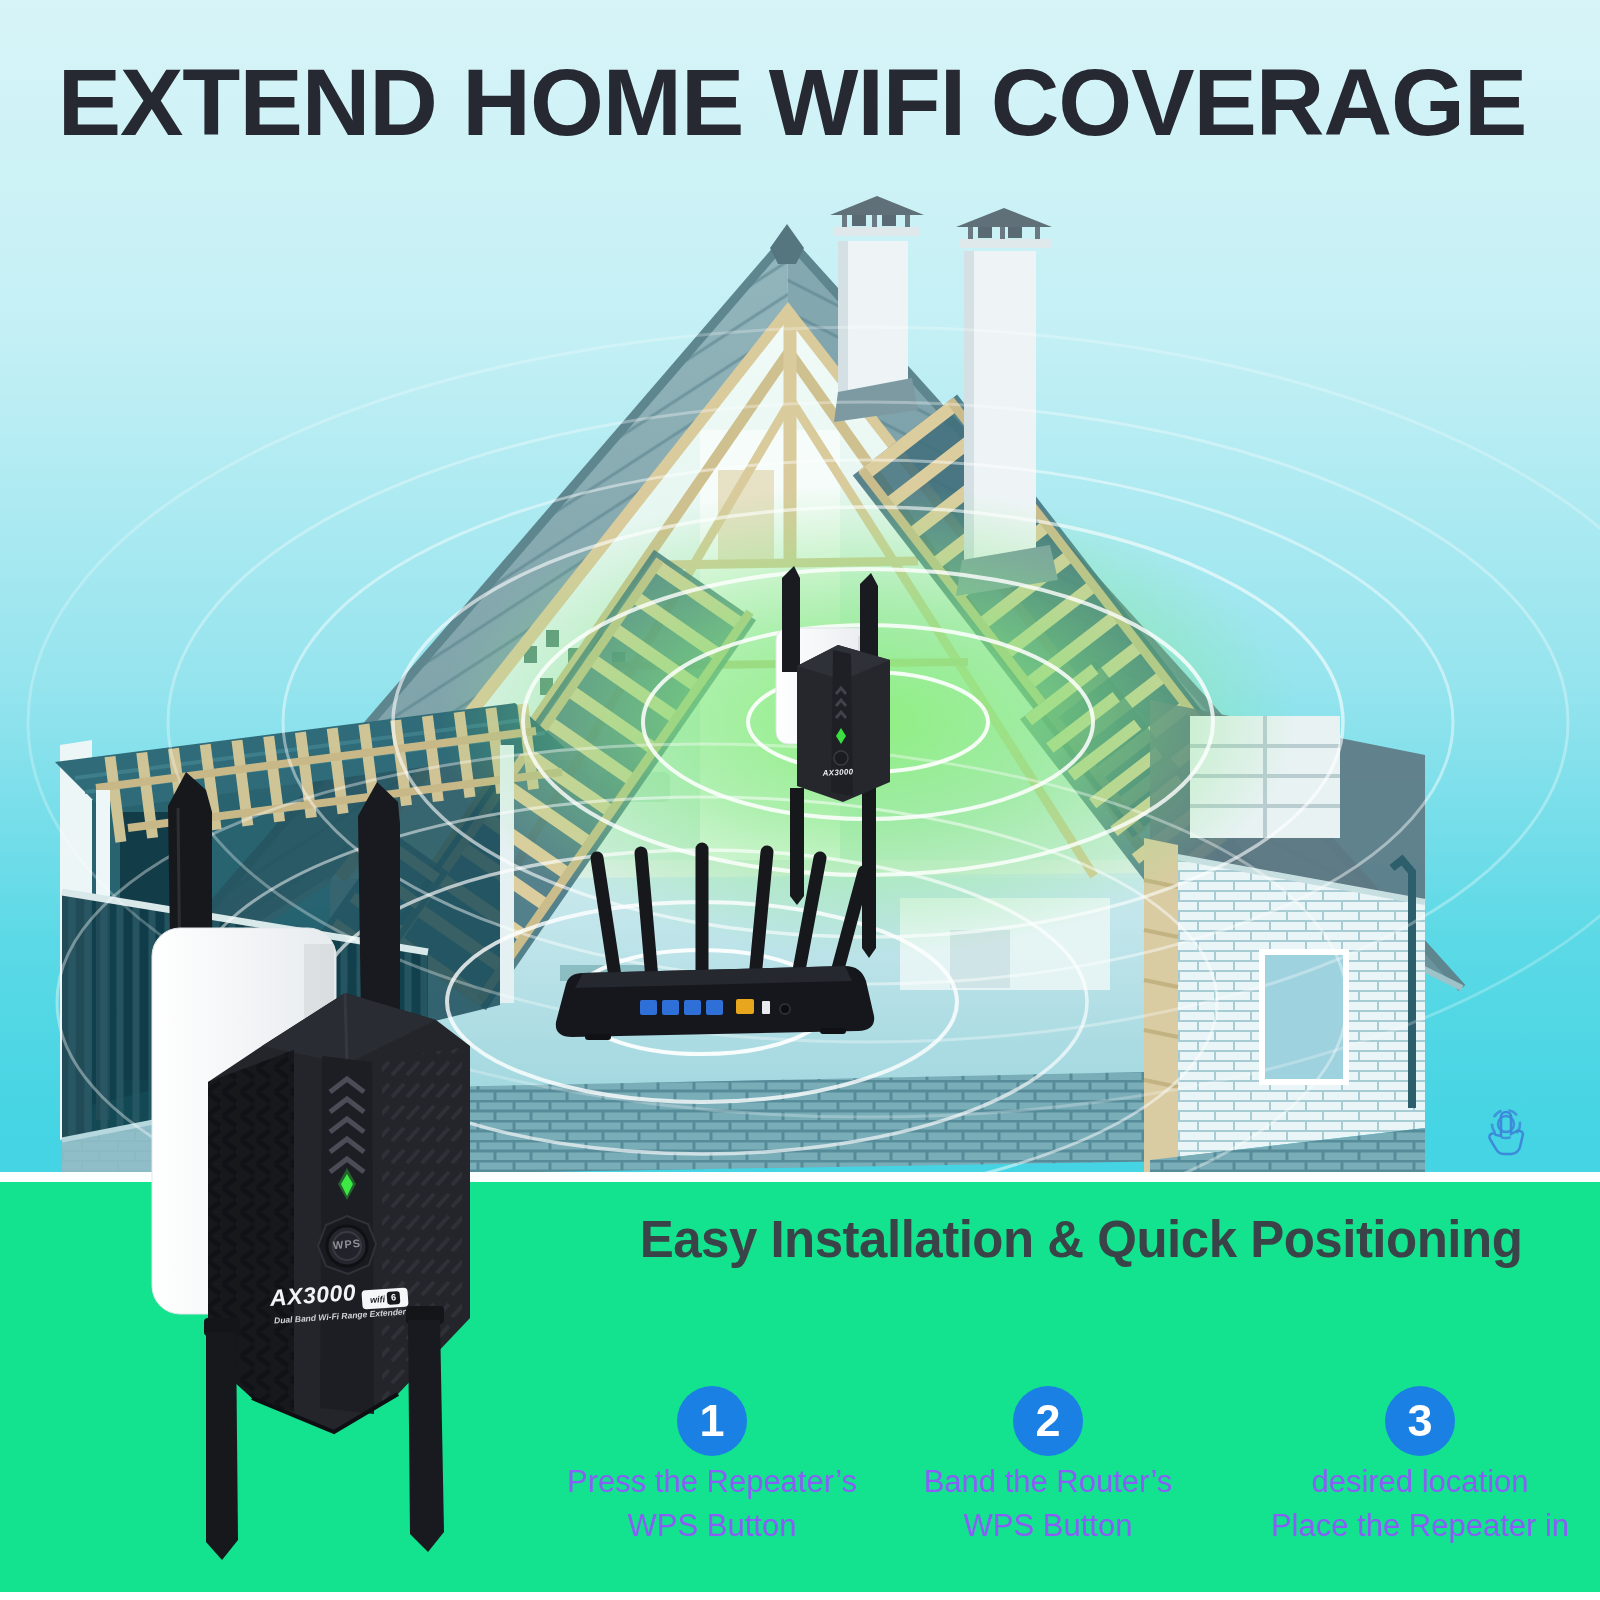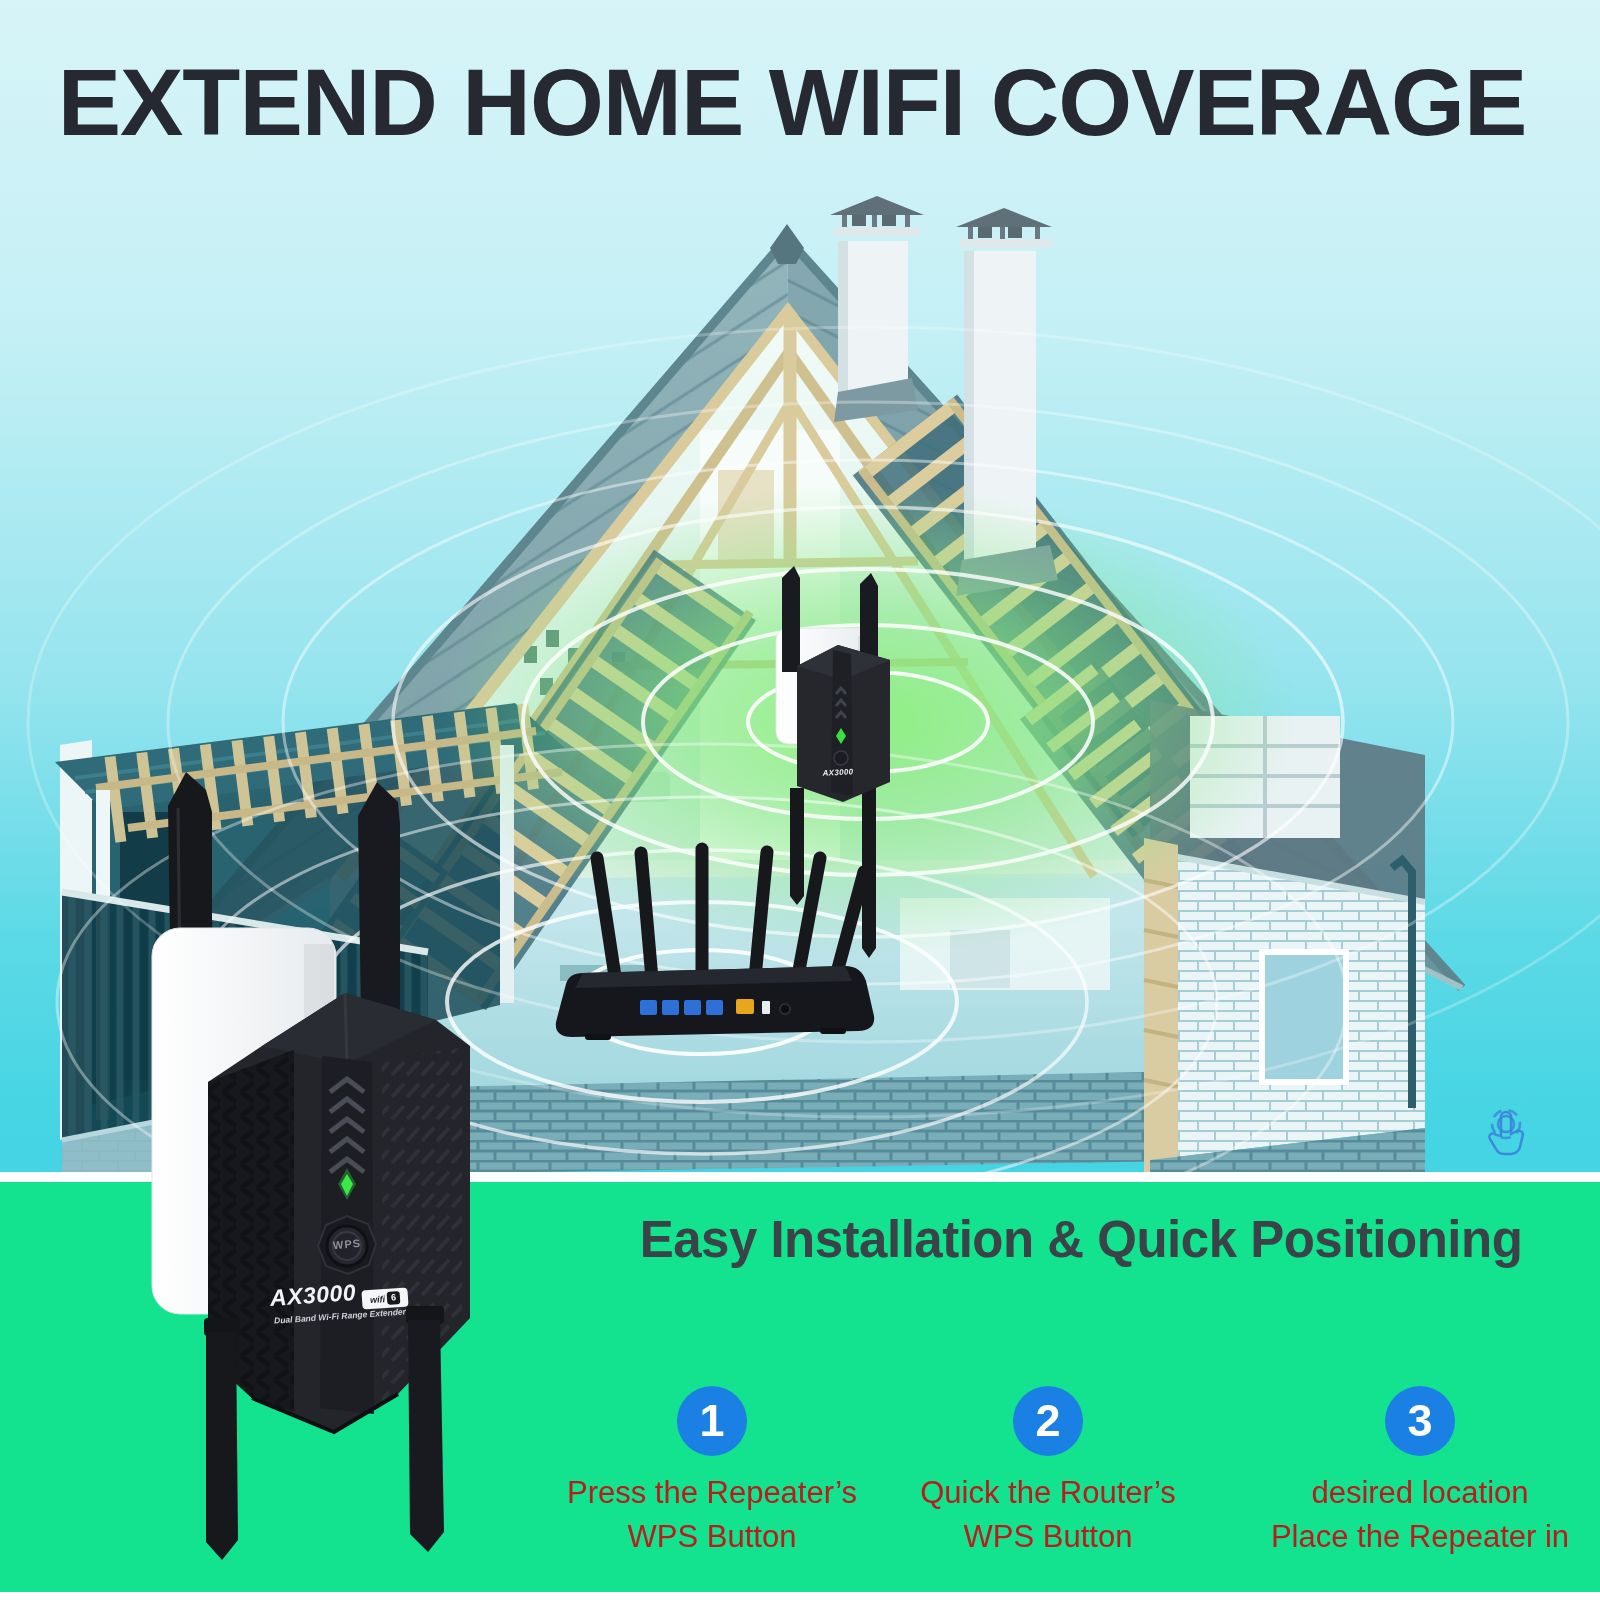--- a/index.html
+++ b/index.html
@@ -11,21 +11,21 @@
   .bottom{position:absolute;left:0;top:1182px;width:1600px;height:418px;background:#13e28e}
   .scene{position:absolute;left:0;top:0;width:1600px;height:1600px;pointer-events:none}
   .title{position:absolute;left:-8px;top:48px;width:1600px;text-align:center;
          font-weight:700;font-size:95px;letter-spacing:-1px;color:#272932}
   .steps-heading{position:absolute;left:561px;top:1210px;width:1040px;text-align:center;
          font-size:51px;font-weight:700;letter-spacing:-.5px;color:#3a4347}
   .step{position:absolute;top:1386px;width:360px;text-align:center}
   .step-1{left:532px}.step-2{left:868px}.step-3{left:1240px}
   .num{width:70px;height:70px;line-height:70px;border-radius:50%;background:#1b80e4;
        color:#fff;font-size:45px;font-weight:700;margin:0 auto;text-align:center}
-  .txt{margin-top:15px;font-size:31px;line-height:44px;color:#b91c1c}
+  .txt{margin-top:4px;font-size:31px;line-height:44px;color:#8b5cf6}
   .txt span{display:block}
   
   .model-label{position:absolute;left:266px;top:1282px;width:94px;text-align:center;
        font-size:23px;font-weight:700;font-style:italic;color:#f2f3f6;
        transform:rotate(-4deg);letter-spacing:.5px}
   .wifi-badge{position:absolute;left:362px;top:1289px;width:46px;height:19px;background:#f5f6f8;
        border-radius:4px;transform:rotate(-4deg);display:flex;align-items:center;justify-content:center;gap:2px}
   .wifi-badge .w{font-size:9px;font-weight:700;font-style:italic;color:#1a1b1f}
   .wifi-badge .six{width:13px;height:13px;background:#17181c;color:#fff;border-radius:3px;
        font-size:9px;font-weight:700;line-height:13px;text-align:center}
@@ -335,21 +335,21 @@
   <div class="step step-1">
     <div class="num">1</div>
     <div class="txt">
       <span>Press the Repeater’s</span>
       <span>WPS Button</span>
     </div>
   </div>
   <div class="step step-2">
     <div class="num">2</div>
     <div class="txt">
-      <span>Quick the Router’s</span>
+      <span>Band the Router’s</span>
       <span>WPS Button</span>
     </div>
   </div>
   <div class="step step-3">
     <div class="num">3</div>
     <div class="txt">
       <span>desired location</span>
       <span>Place the Repeater in</span>
     </div>
   </div>

